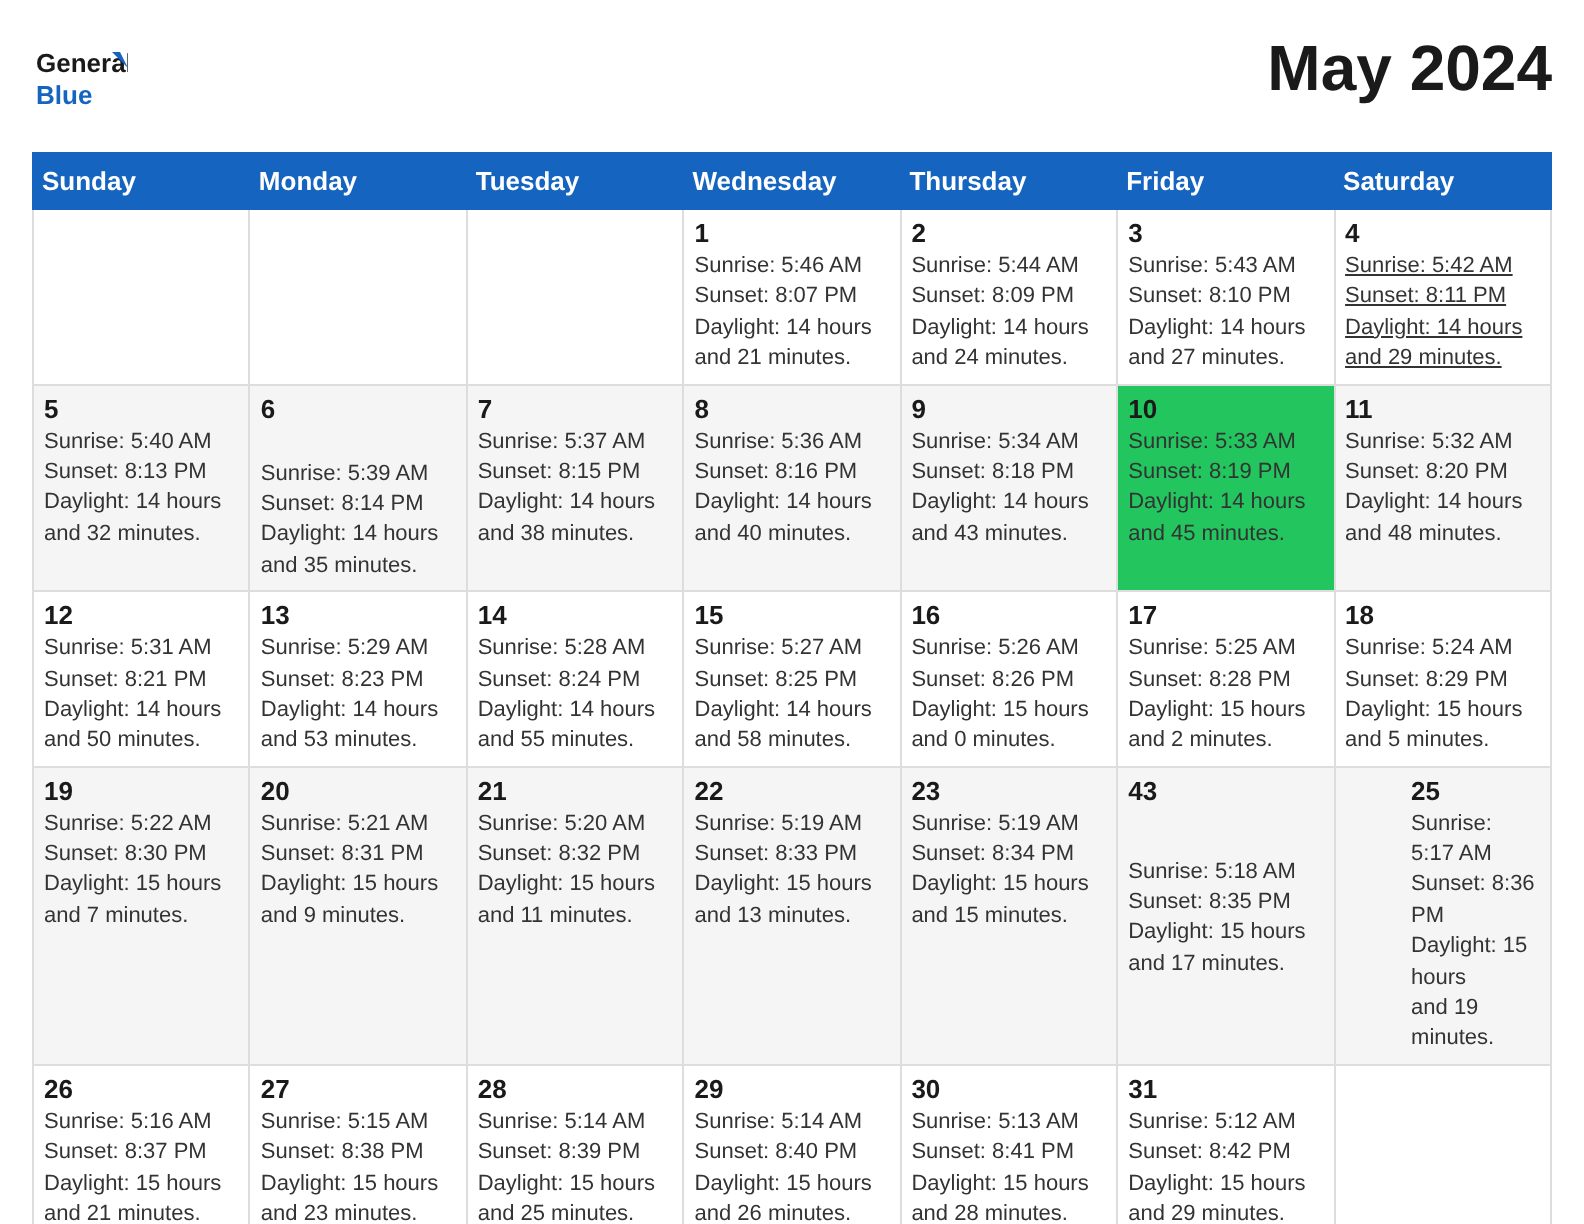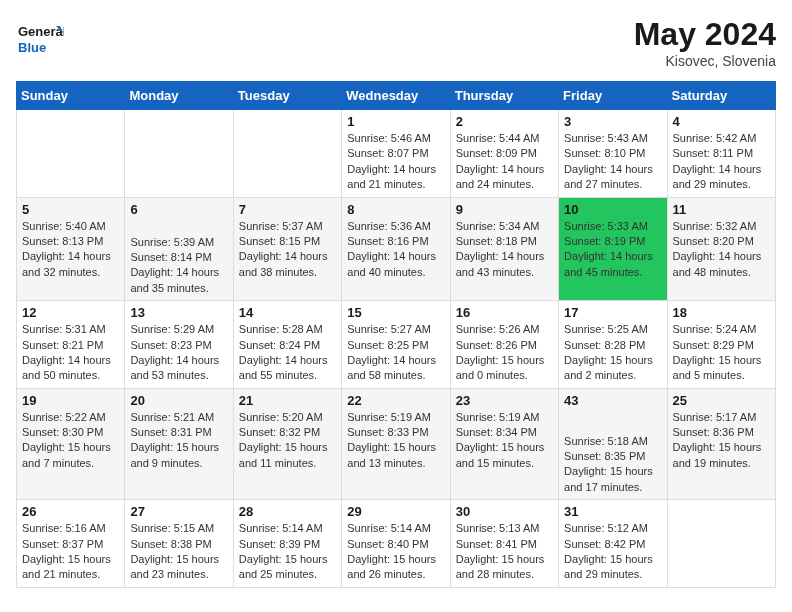--- a/index.html
+++ b/index.html
@@ -78,21 +78,20 @@
 <div class="header">
   <div class="logo">
   <svg width="48" height="48" viewBox="0 0 48 48">
     <text x="2" y="20" font-size="13" font-weight="bold" font-family="Arial" fill="#1a1a1a">General</text>
     <text x="2" y="36" font-size="13" font-weight="bold" font-family="Arial" fill="#1565c0">Blue</text>
     <polygon points="40,10 48,18 44,10" fill="#1565c0"></polygon>
   </svg>
 </div>
   <div class="title-block">
     <div class="month-year">May 2024</div>
-    <div class="location">Kisovec, Slovenia</div>
   </div>
 </div>
 
 <table class="calendar">
   <thead>
     <tr>
     <th>Sunday</th>
         <th>Monday</th>
         <th>Tuesday</th>
         <th>Wednesday</th>
@@ -122,21 +121,21 @@
         </td>
         <td>
           <div class="day-number">3</div>
           <div class="day-info" style="white-space: pre-line;">Sunrise: 5:43 AM
 Sunset: 8:10 PM
 Daylight: 14 hours
 and 27 minutes.</div>
         </td>
         <td>
           <div class="day-number">4</div>
-          <div class="day-info" style="white-space: pre-line;">Sunrise: 5:42 AM
+          <div class="day-info" style="white-space: pre-line; text-decoration: underline;">Sunrise: 5:42 AM
 Sunset: 8:11 PM
 Daylight: 14 hours
 and 29 minutes.</div>
         </td>
       </tr>
       <tr>
         <td style="background: rgb(245, 245, 245);">
           <div class="day-number">5</div>
           <div class="day-info" style="white-space: pre-line;">Sunrise: 5:40 AM
 Sunset: 8:13 PM
@@ -273,21 +272,21 @@
 Daylight: 15 hours
 and 15 minutes.</div>
         </td>
         <td style="background: rgb(245, 245, 245);">
           <div class="day-number">43</div>
           <div class="day-info" style="white-space: pre-line; margin-top: 26px;">Sunrise: 5:18 AM
 Sunset: 8:35 PM
 Daylight: 15 hours
 and 17 minutes.</div>
         </td>
-        <td style="background: rgb(245, 245, 245);">
+        <td style="background: rgb(245, 245, 245); padding-left: 38px;">
           <div class="day-number">25</div>
           <div class="day-info" style="white-space: pre-line;">Sunrise: 5:17 AM
 Sunset: 8:36 PM
 Daylight: 15 hours
 and 19 minutes.</div>
         </td>
       </tr>
       <tr>
         <td>
           <div class="day-number">26</div>

